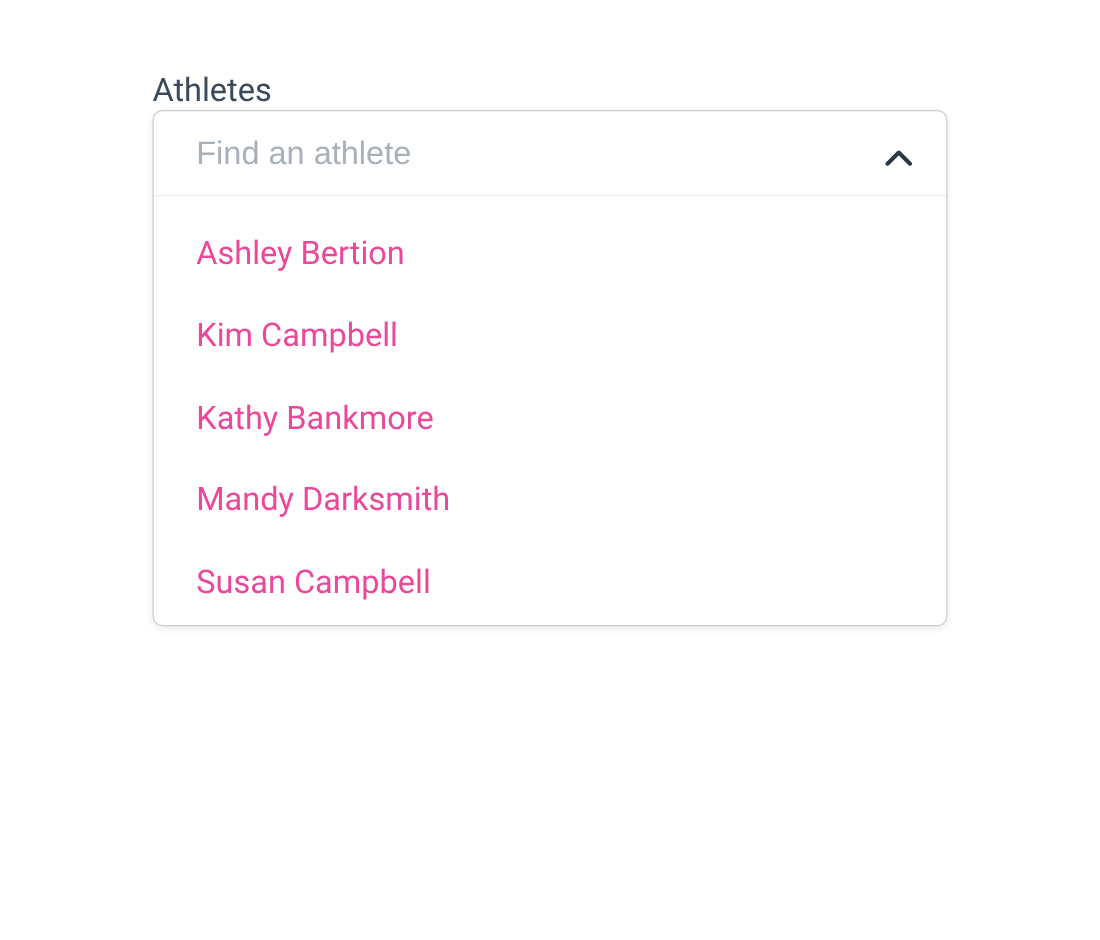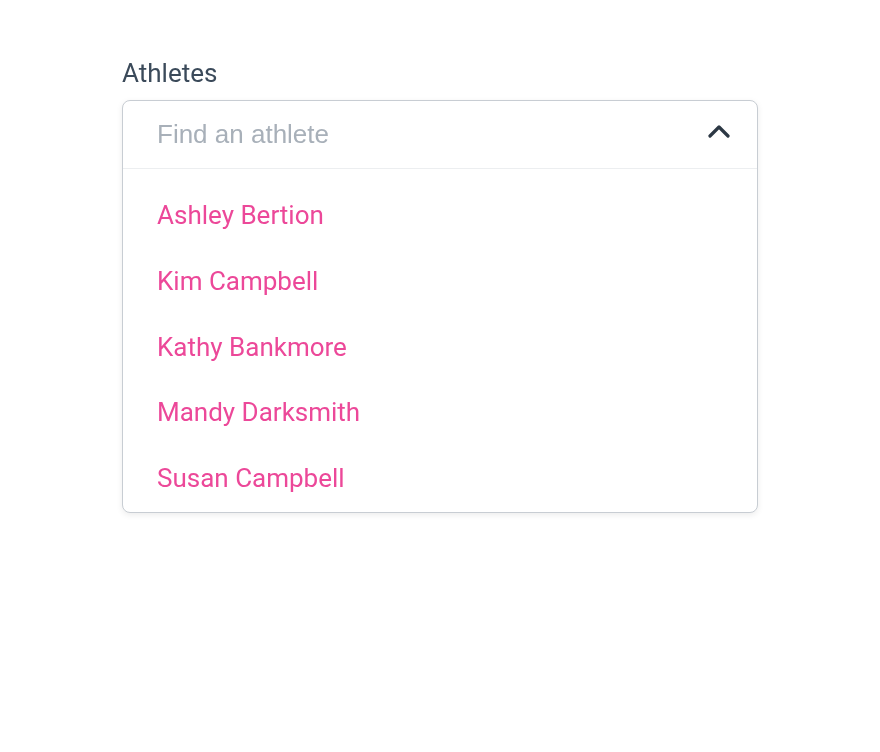--- a/index.html
+++ b/index.html
@@ -16,33 +16,33 @@
     }
     .container {
       position: absolute;
       left: 122px;
       top: 58px;
       width: 636px;
     }
     .label {
       font-size: 26px;
       color: #3b4a5a;
-      margin-bottom: 12px;
+      margin-bottom: 0;
       font-weight: 400;
     }
     .dropdown {
       border: 1px solid #c8cdd3;
       border-radius: 8px;
       background: #ffffff;
       box-shadow: 0 2px 6px rgba(0,0,0,0.08);
       overflow: hidden;
     }
     .dropdown-header {
       display: flex;
-      align-items: flex-start;
+      align-items: flex-end;
       justify-content: space-between;
       padding: 18px 26px 18px 34px;
       border-bottom: 1px solid #eceef0;
       cursor: text;
     }
     .dropdown-input {
       flex: 1;
       border: none;
       outline: none;
       font-size: 26px;

